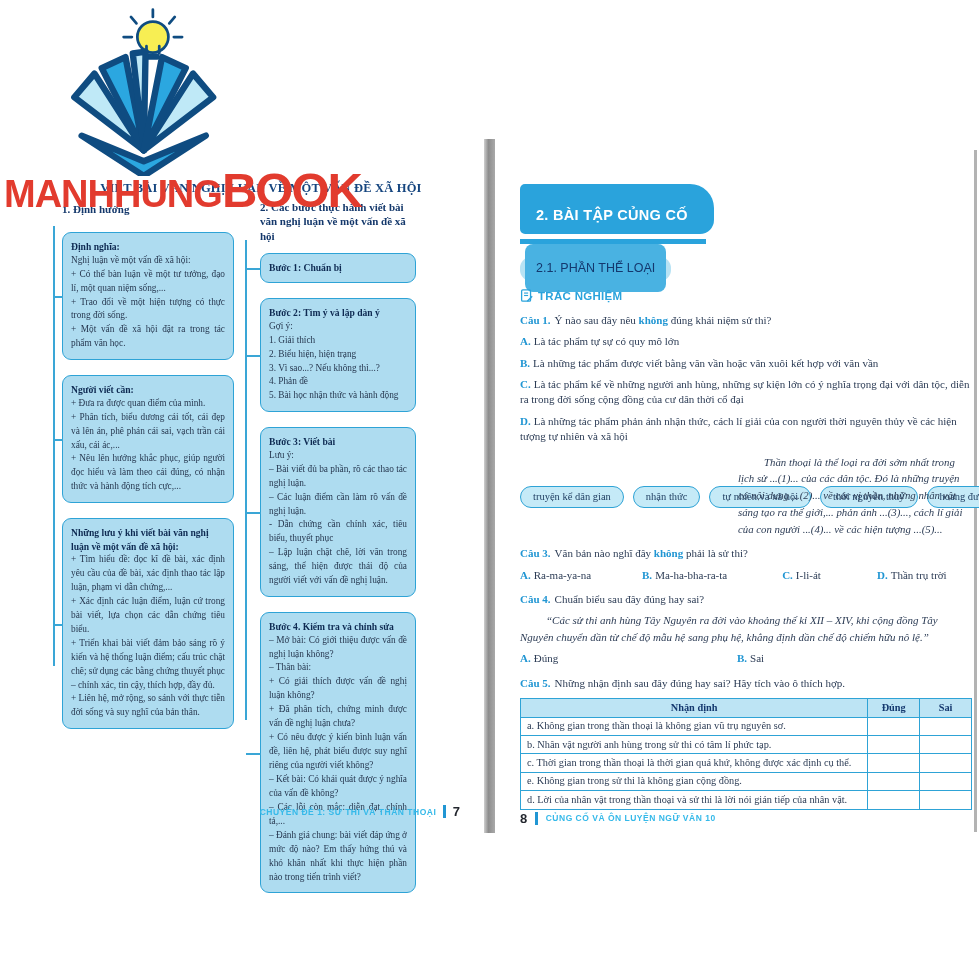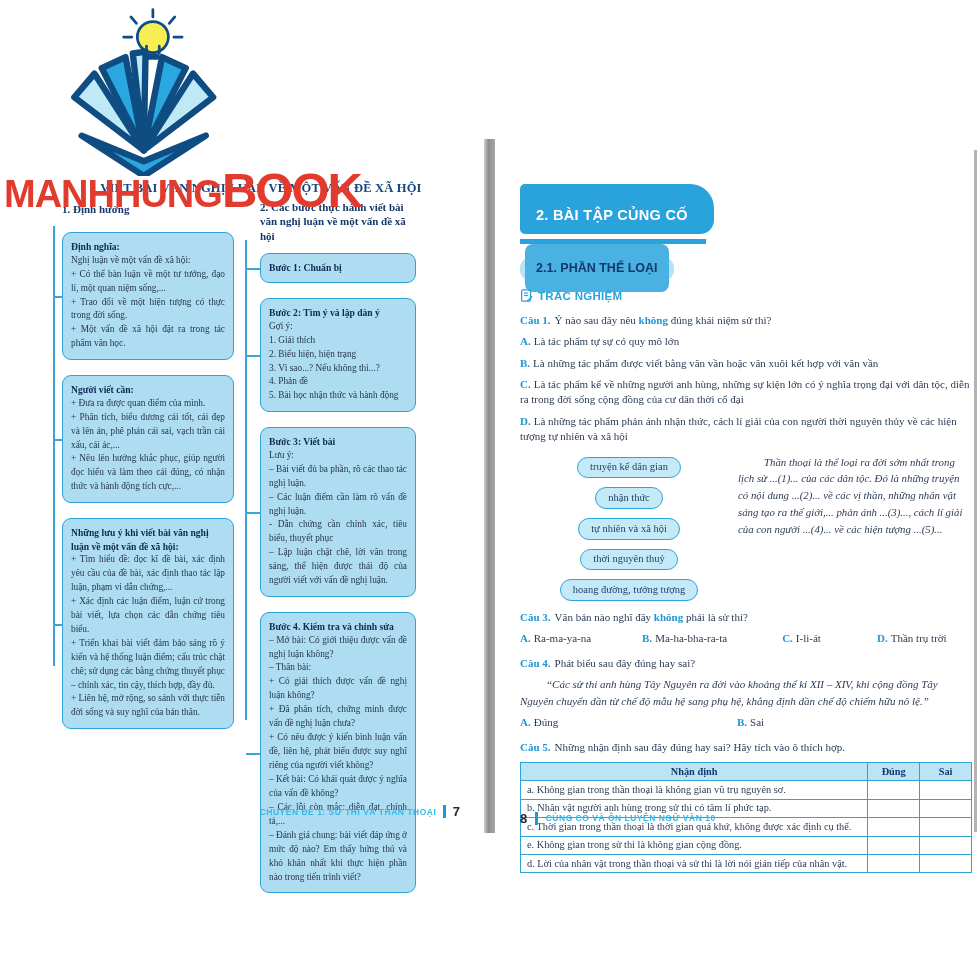--- a/index.html
+++ b/index.html
@@ -46,40 +46,40 @@
              background:linear-gradient(to right,#cfcfcf,#8d8d8d 40%,#a9a9a9);}
   .edge-bar{position:absolute;left:974px;top:150px;width:3px;height:682px;background:#b3b3b3;}
 
   
   .page-right{position:absolute;left:520px;top:184px;width:452px;height:638px;font-size:11px;line-height:1.4;}
   .banner{display:inline-block;background:#2aa3dc;color:#ffffff;font-family:"Liberation Sans",sans-serif;
           font-weight:bold;font-size:14.5px;letter-spacing:.3px;padding:21px 26px 9px 16px;
           border-radius:5px 24px 14px 5px;}
   .banner-bar{margin-top:5px;width:186px;height:5px;background:#2aa3dc;}
   .pill-wrap{margin-top:13px;display:inline-block;background:#b8e3f4;border-radius:11px;padding:3px 5px;}
-  .pill{background:#49b2e2;color:#14386e;font-family:"Liberation Sans",sans-serif;font-weight:bold;
+  .pill{background:#49b2e2;color:#14386e;font-family:"Liberation Sans",sans-serif;font-weight:normal;
         font-size:12.5px;padding:17px 11px;border-radius:8px;}
   .quiz-heading{margin-top:7px;display:flex;align-items:center;gap:5px;color:#2aa3dc;
                 font-family:"Liberation Sans",sans-serif;font-weight:bold;font-size:11.5px;letter-spacing:.3px;}
 
   .question{margin-top:9px;}
   .q-label{font-weight:bold;color:#2196d3;margin-right:4px;}
   .kw{font-weight:bold;color:#2196d3;}
   .option{margin-top:6px;}
   .opt-letter{font-weight:bold;color:#2196d3;margin-right:3px;}
   .options-row{display:flex;margin-top:6px;}
   .options-row .opt-a{width:27%;}
   .options-row .opt-b{width:31%;}
   .options-row .opt-c{width:21%;}
   .options-row .opt-d{width:21%;}
   .options-row2{display:flex;margin-top:6px;}
   .options-row2 .opt-a{width:48%;}
 
   .q2-body{display:flex;margin-top:8px;}
-  .pills-col{width:218px;display:flex;flex-direction:column;align-items:center;gap:9px;padding-top:3px;}
+  .pills-col{width:218px;display:flex;flex-direction:row;align-items:center;gap:9px;padding-top:3px;}
   .word-pill{border:1.5px solid #2ea3d6;background:#c5eaf7;border-radius:14px;padding:2.5px 12px;
              font-size:10.5px;color:#1c3a5e;white-space:nowrap;}
   .passage{flex:1;font-style:italic;font-size:10.8px;line-height:1.55;text-indent:26px;color:#2c3c55;}
   .quote{font-style:italic;text-indent:26px;margin-top:5px;line-height:1.5;}
 
   .q5-table{margin-top:7px;width:100%;border-collapse:collapse;font-size:10.3px;}
   .q5-table th,.q5-table td{border:1.2px solid #2ea3d6;padding:1.5px 6px;}
   .q5-table th{background:#bde4f4;color:#14386e;font-weight:bold;text-align:center;}
   .q5-table .cell-label{width:77%;}
   .q5-table .cell-check{width:11.5%;}
@@ -232,21 +232,21 @@
       <div><span class="q-label">Câu 3.</span><span>Văn bản nào nghĩ đây </span><span class="kw">không</span><span> phải là sử thi?</span></div>
       <div class="options-row">
         <div class="opt-a"><span class="opt-letter">A.</span><span>Ra-ma-ya-na</span></div>
         <div class="opt-b"><span class="opt-letter">B.</span><span>Ma-ha-bha-ra-ta</span></div>
         <div class="opt-c"><span class="opt-letter">C.</span><span>I-li-át</span></div>
         <div class="opt-d"><span class="opt-letter">D.</span><span>Thần trụ trời</span></div>
       </div>
     </div>
 
     <div class="question">
-      <div><span class="q-label">Câu 4.</span><span>Phát biểu sau đây đúng hay sai?</span></div>
+      <div><span class="q-label">Câu 4.</span><span>Chuẩn biểu sau đây đúng hay sai?</span></div>
       <div class="quote">“Các sử thi anh hùng Tây Nguyên ra đời vào khoảng thế kỉ XII – XIV, khi cộng đồng Tây Nguyên chuyển dần từ chế độ mẫu hệ sang phụ hệ, khẳng định dần chế độ chiếm hữu nô lệ.”</div>
       <div class="options-row2">
         <div class="opt-a"><span class="opt-letter">A.</span><span>Đúng</span></div>
         <div class="opt-b"><span class="opt-letter">B.</span><span>Sai</span></div>
       </div>
     </div>
 
     <div class="question">
       <div><span class="q-label">Câu 5.</span><span>Những nhận định sau đây đúng hay sai? Hãy tích vào ô thích hợp.</span></div>
       <table class="q5-table">

